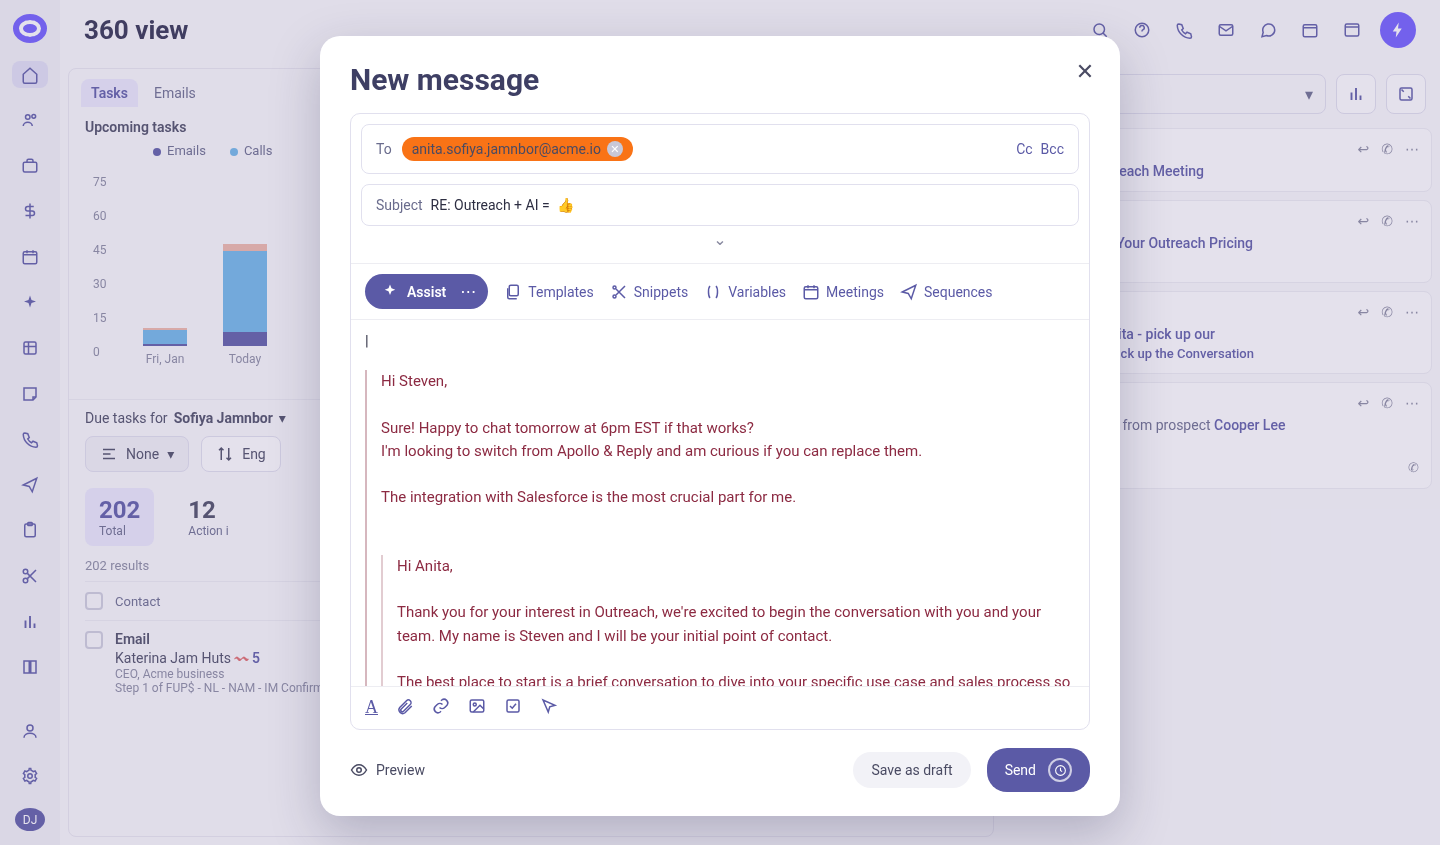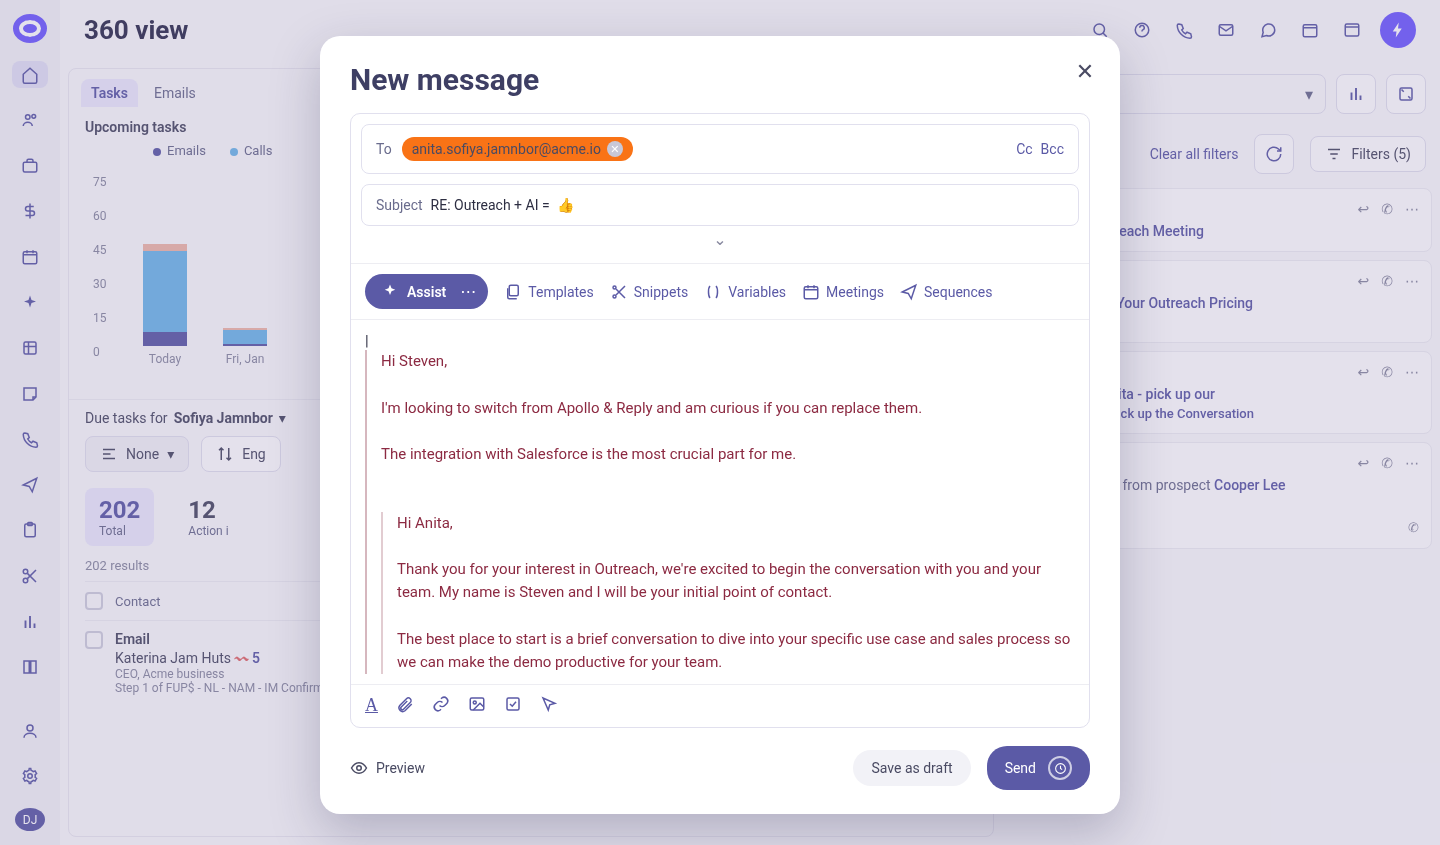--- a/index.html
+++ b/index.html
@@ -78,21 +78,21 @@
 .chip .x { width:16px; height:16px; border-radius:50%; background:#C8C8D8; color:#fff; display:inline-flex; align-items:center; justify-content:center; font-size:11px; cursor:pointer; }
 .ccbcc { margin-left: auto; color: #5B5AA6; display:flex; gap:8px; }
 .subject-row { display:flex; align-items:center; gap:8px; }
 .subj-emoji { }
 .toolbar { display: flex; align-items: center; gap: 16px; padding: 10px 14px; border-top: 1px solid #EDEDF2; border-bottom: 1px solid #EDEDF2; margin-top: 10px; flex-wrap:wrap; }
 .assist-btn { display:inline-flex; align-items:center; gap:8px; background:#5B5AA6; color:#fff; border-radius: 20px 0 0 20px; padding: 8px 16px; font-size:14px; font-weight:600; }
 .assist-more { background:#5B5AA6; color:#fff; border-radius: 0 20px 20px 0; padding: 8px 12px; margin-left:-14px; }
 .tb-item { display:inline-flex; align-items:center; gap:6px; color:#5B5AA6; font-size:14px; cursor:pointer; }
 .expand-hint { display:flex; justify-content:center; padding:4px; color:#8A8BA1; }
 .editor { padding: 10px 14px; flex:1; overflow:auto; font-size:15px; color:#8C2A42; line-height: 1.55; }
-.quote-bar { border-left: 2px solid #D6B7BE; padding-left: 14px; margin-top: 2px; }
+.quote-bar { border-left: 2px solid #D6B7BE; padding-left: 14px; margin-top: 22px; }
 .nested-quote { border-left: 2px solid #E2CCD1; padding-left: 14px; margin-top: 22px; color:#8C2A42; }
 .format-bar { display:flex; gap:18px; padding:10px 14px; border-top:1px solid #EDEDF2; color:#5B5AA6; }
 .modal-footer { display:flex; align-items:center; gap:16px; padding-top: 18px; }
 .preview-link { display:inline-flex; align-items:center; gap:8px; color:#4A4B63; font-size:14px; }
 .btn-draft { margin-left:auto; background:#F2F2F7; border-radius:20px; padding:10px 18px; color:#4A4B63; font-size:14px; cursor:pointer; }
 .btn-send { background:#5B5AA6; color:#fff; border-radius:20px; padding:10px 18px; font-size:14px; display:inline-flex; align-items:center; gap:12px; cursor:pointer; }
 .btn-send .clock { width:24px; height:24px; border:2px solid rgba(255,255,255,0.7); border-radius:50%; display:flex; align-items:center; justify-content:center; }
 
 svg { width: 18px; height: 18px; }
 .cb { width:18px; height:18px; border:2px solid #CFCFDD; border-radius:4px; display:inline-block; margin-right:12px; }
@@ -264,33 +264,33 @@
         <div class="axis" id="chart-axis">
             <div class="ylab" style="bottom: 0px;">0</div>
             <div class="ylab" style="bottom: 34px;">15</div>
             <div class="ylab" style="bottom: 68px;">30</div>
             <div class="ylab" style="bottom: 102px;">45</div>
             <div class="ylab" style="bottom: 136px;">60</div>
             <div class="ylab" style="bottom: 170px;">75</div>
             <div class="bars">
               <div class="barcol">
                 <div class="barstack" style="height: 170px;">
+                  <div class="seg" style="height: 2.26667px; background: rgb(239, 184, 168);"></div>
+                  <div class="seg" style="height: 13.6px; background: rgb(111, 184, 233);"></div>
+                  <div class="seg" style="height: 2.26667px; background: rgb(91, 90, 166);"></div>
+                </div>
+                <div class="xlbl">Fri, Jan</div>
+              </div>
+              <div class="barcol">
+                <div class="barstack" style="height: 170px;">
                   <div class="seg" style="height: 6.8px; background: rgb(239, 184, 168);"></div>
                   <div class="seg" style="height: 81.6px; background: rgb(111, 184, 233);"></div>
                   <div class="seg" style="height: 13.6px; background: rgb(91, 90, 166);"></div>
                 </div>
                 <div class="xlbl">Today</div>
-              </div>
-              <div class="barcol">
-                <div class="barstack" style="height: 170px;">
-                  <div class="seg" style="height: 2.26667px; background: rgb(239, 184, 168);"></div>
-                  <div class="seg" style="height: 13.6px; background: rgb(111, 184, 233);"></div>
-                  <div class="seg" style="height: 2.26667px; background: rgb(91, 90, 166);"></div>
-                </div>
-                <div class="xlbl">Fri, Jan</div>
               </div>
             </div>
           </div>
       </div>
 
       <div class="due-tasks">
         <div class="header">
             <span>Due tasks for</span> 
             <strong>Sofiya Jamnbor</strong> 
             <span>▾</span>
@@ -346,35 +346,20 @@
         <div class="icon-btn">
             <svg viewBox="0 0 24 24" stroke="currentColor" fill="none" stroke-width="2.5">
               <path d="M6 20V10M12 20V4M18 20v-6"></path>
             </svg>
           </div>
         <div class="icon-btn">
             <svg viewBox="0 0 24 24" stroke="currentColor" fill="none" stroke-width="2">
               <rect x="4" y="4" width="16" height="16" rx="2"></rect>
               <path d="M9 9l-3-3M15 15l3 3"></path>
             </svg>
-          </div>
-      </div>
-      <div class="filter-bar" style="gap:16px">
-        <span class="clear-filters">Clear all filters</span>
-        <div class="icon-btn">
-            <svg viewBox="0 0 24 24" stroke="currentColor" fill="none" stroke-width="2">
-              <path d="M21 12a9 9 0 1 1-3-6.7L21 8"></path>
-              <path d="M21 3v5h-5"></path>
-            </svg>
-          </div>
-        <div class="pill">
-            <svg viewBox="0 0 24 24" stroke="currentColor" fill="none" stroke-width="2">
-              <path d="M4 6h16M7 12h10M10 18h4"></path>
-            </svg>
-            <span>Filters (5)</span>
           </div>
       </div>
       <div id="feed">
           <div class="feed-item" style="margin-bottom: 8px;">
             <div style="display: flex; justify-content: space-between;">
               <span style="color: rgb(138, 139, 161);">M</span>
               <div class="feed-icons">
                 <span>↩</span>
                 <span>✆</span>
                 <span>⋯</span>
@@ -493,20 +478,21 @@
               <path d="M3 12l18-9-6 18-4-7z"></path>
             </svg>
             <span>Sequences</span>
           </span>
       </div>
 
       <div class="editor">
         <div style="color:#2D2E42; height:18px">|</div>
         <div class="quote-bar">
           <div>Hi Steven,</div><br>
+          <div>Sure! Happy to chat tomorrow at 6pm EST if that works?</div>
           <div>I'm looking to switch from Apollo &amp; Reply and am curious if you can replace them.</div><br>
           <div>The integration with Salesforce is the most crucial part for me.</div><br>
           <div class="nested-quote">
             <div>Hi Anita,</div><br>
             <div>Thank you for your interest in Outreach, we're excited to begin the conversation with you and your team. My name is Steven and I will be your initial point of contact.</div><br>
             <div>The best place to start is a brief conversation to dive into your specific use case and sales process so we can make the demo productive for your team.</div>
           </div>
         </div>
       </div>
 

